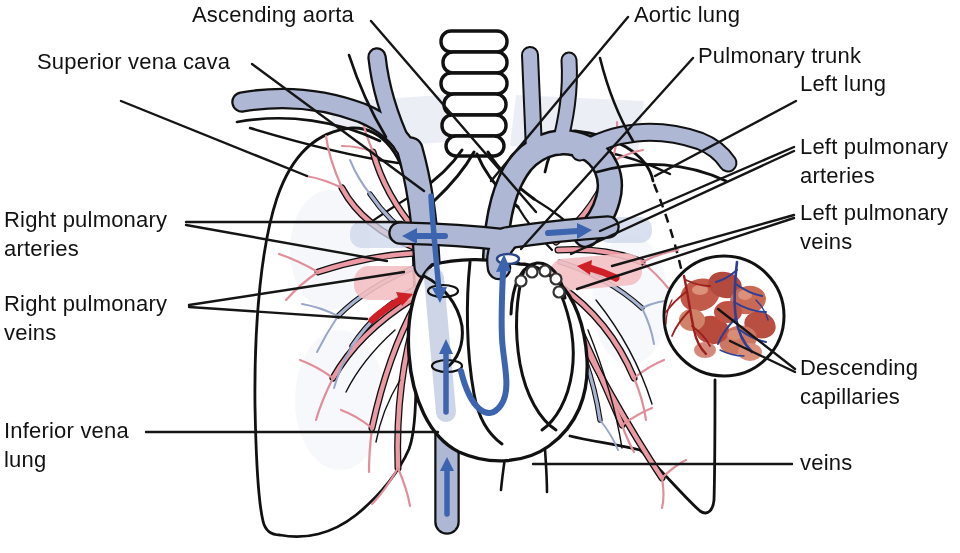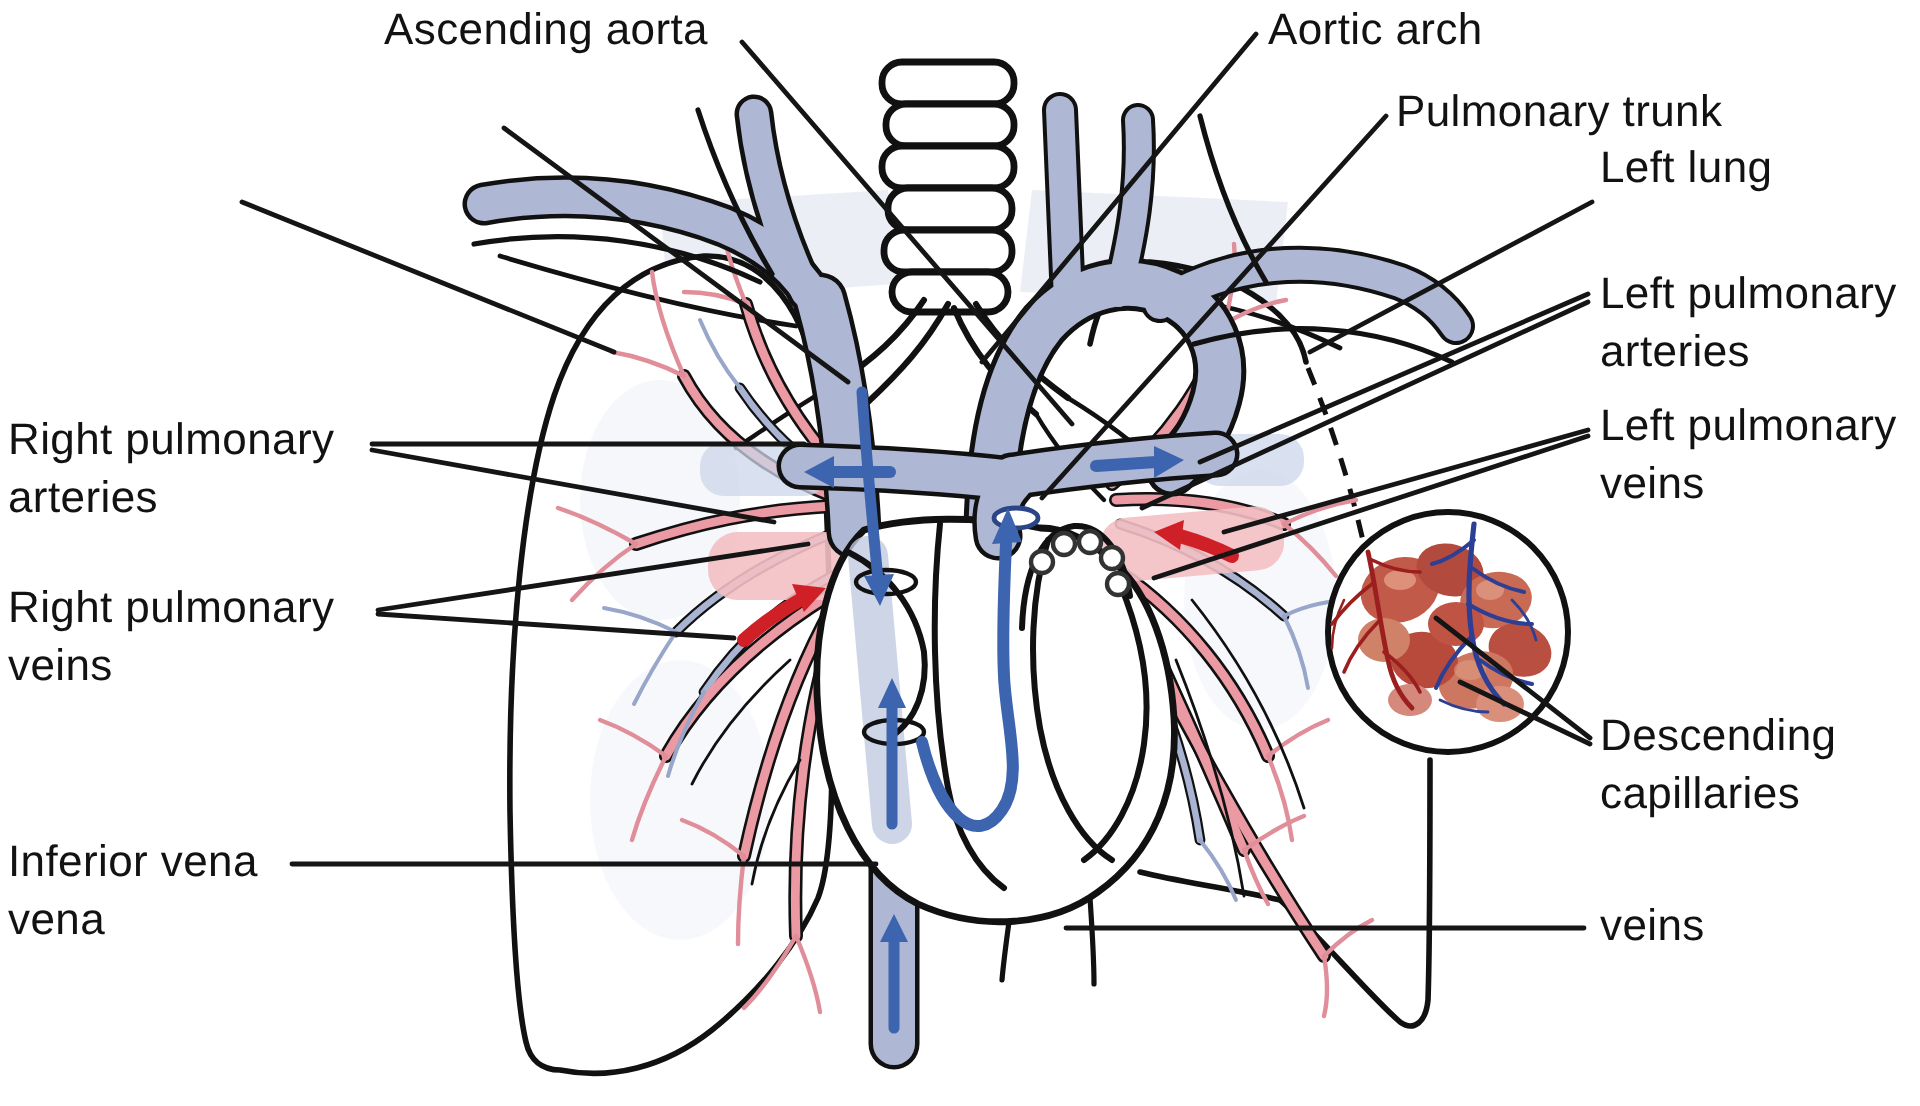--- a/index.html
+++ b/index.html
@@ -324,21 +324,24 @@
       <line x1="795" y1="369" x2="718" y2="309" stroke="#151515" stroke-width="2.4" stroke-linecap="round"></line>
       <line x1="795" y1="372" x2="730" y2="341" stroke="#151515" stroke-width="2.4" stroke-linecap="round"></line>
       <line x1="792" y1="464" x2="533" y2="464" stroke="#151515" stroke-width="2.4" stroke-linecap="round"></line>
     </svg>
 
   <div id="label-layer">
       <div class="label" style="left: 192px; top: 0px;">
         <div class="label-line">Ascending aorta</div>
       </div>
       <div class="label" style="left: 634px; top: 0px;">
-        <div class="label-line">Aortic arch</div>
+        <div class="label-line">Aortic lung</div>
+      </div>
+      <div class="label" style="left: 37px; top: 47px;">
+        <div class="label-line">Superior vena cava</div>
       </div>
       <div class="label" style="left: 698px; top: 41px; text-align: right;">
         <div class="label-line">Pulmonary trunk</div>
       </div>
       <div class="label" style="left: 800px; top: 69px;">
         <div class="label-line">Left lung</div>
       </div>
       <div class="label" style="left: 800px; top: 132px;">
         <div class="label-line">Left pulmonary</div>
         <div class="label-line">arteries</div>
@@ -350,21 +353,21 @@
       <div class="label" style="left: 4px; top: 205px;">
         <div class="label-line">Right pulmonary</div>
         <div class="label-line">arteries</div>
       </div>
       <div class="label" style="left: 4px; top: 289px;">
         <div class="label-line">Right pulmonary</div>
         <div class="label-line">veins</div>
       </div>
       <div class="label" style="left: 4px; top: 416px;">
         <div class="label-line">Inferior vena</div>
-        <div class="label-line">vena</div>
+        <div class="label-line">lung</div>
       </div>
       <div class="label" style="left: 800px; top: 353px;">
         <div class="label-line">Descending</div>
         <div class="label-line">capillaries</div>
       </div>
       <div class="label" style="left: 800px; top: 448px;">
         <div class="label-line">veins</div>
       </div>
     </div>
 </div>

